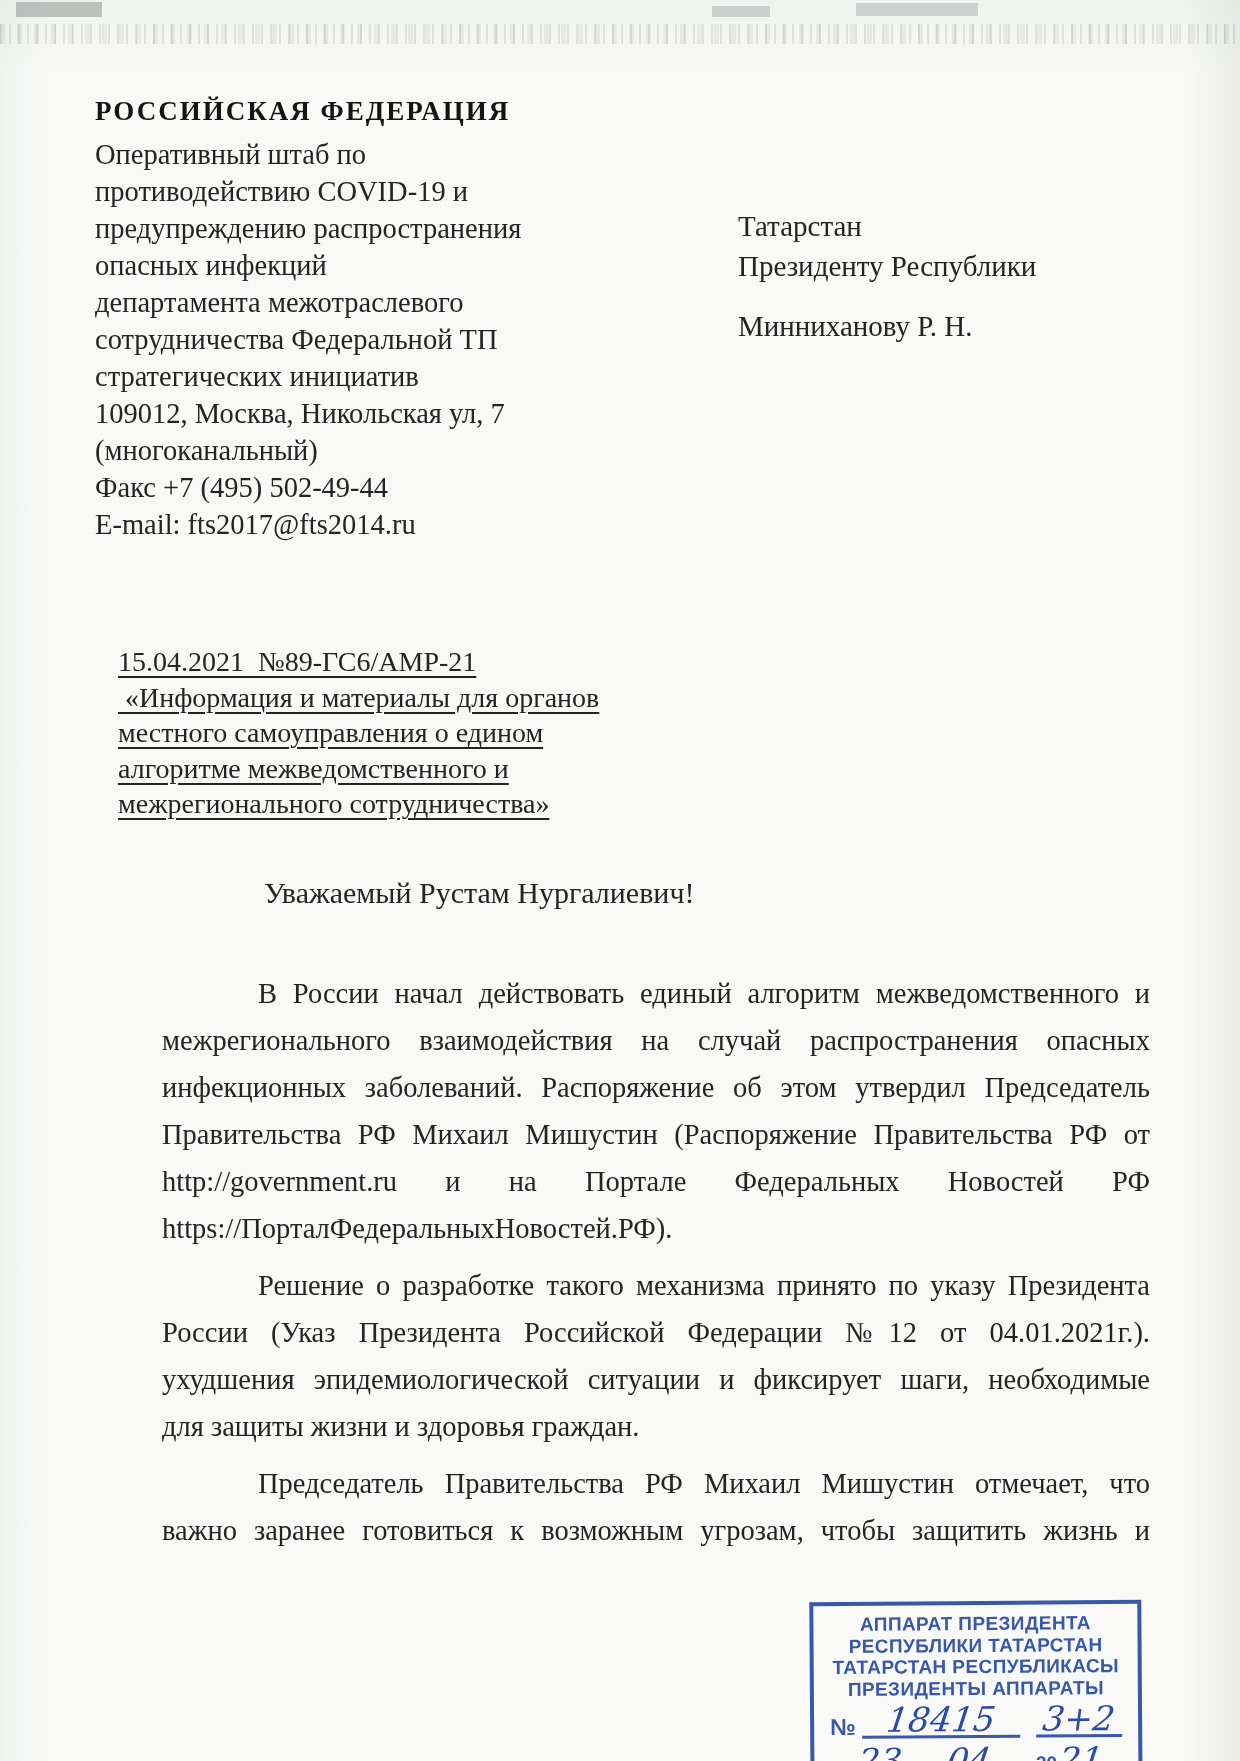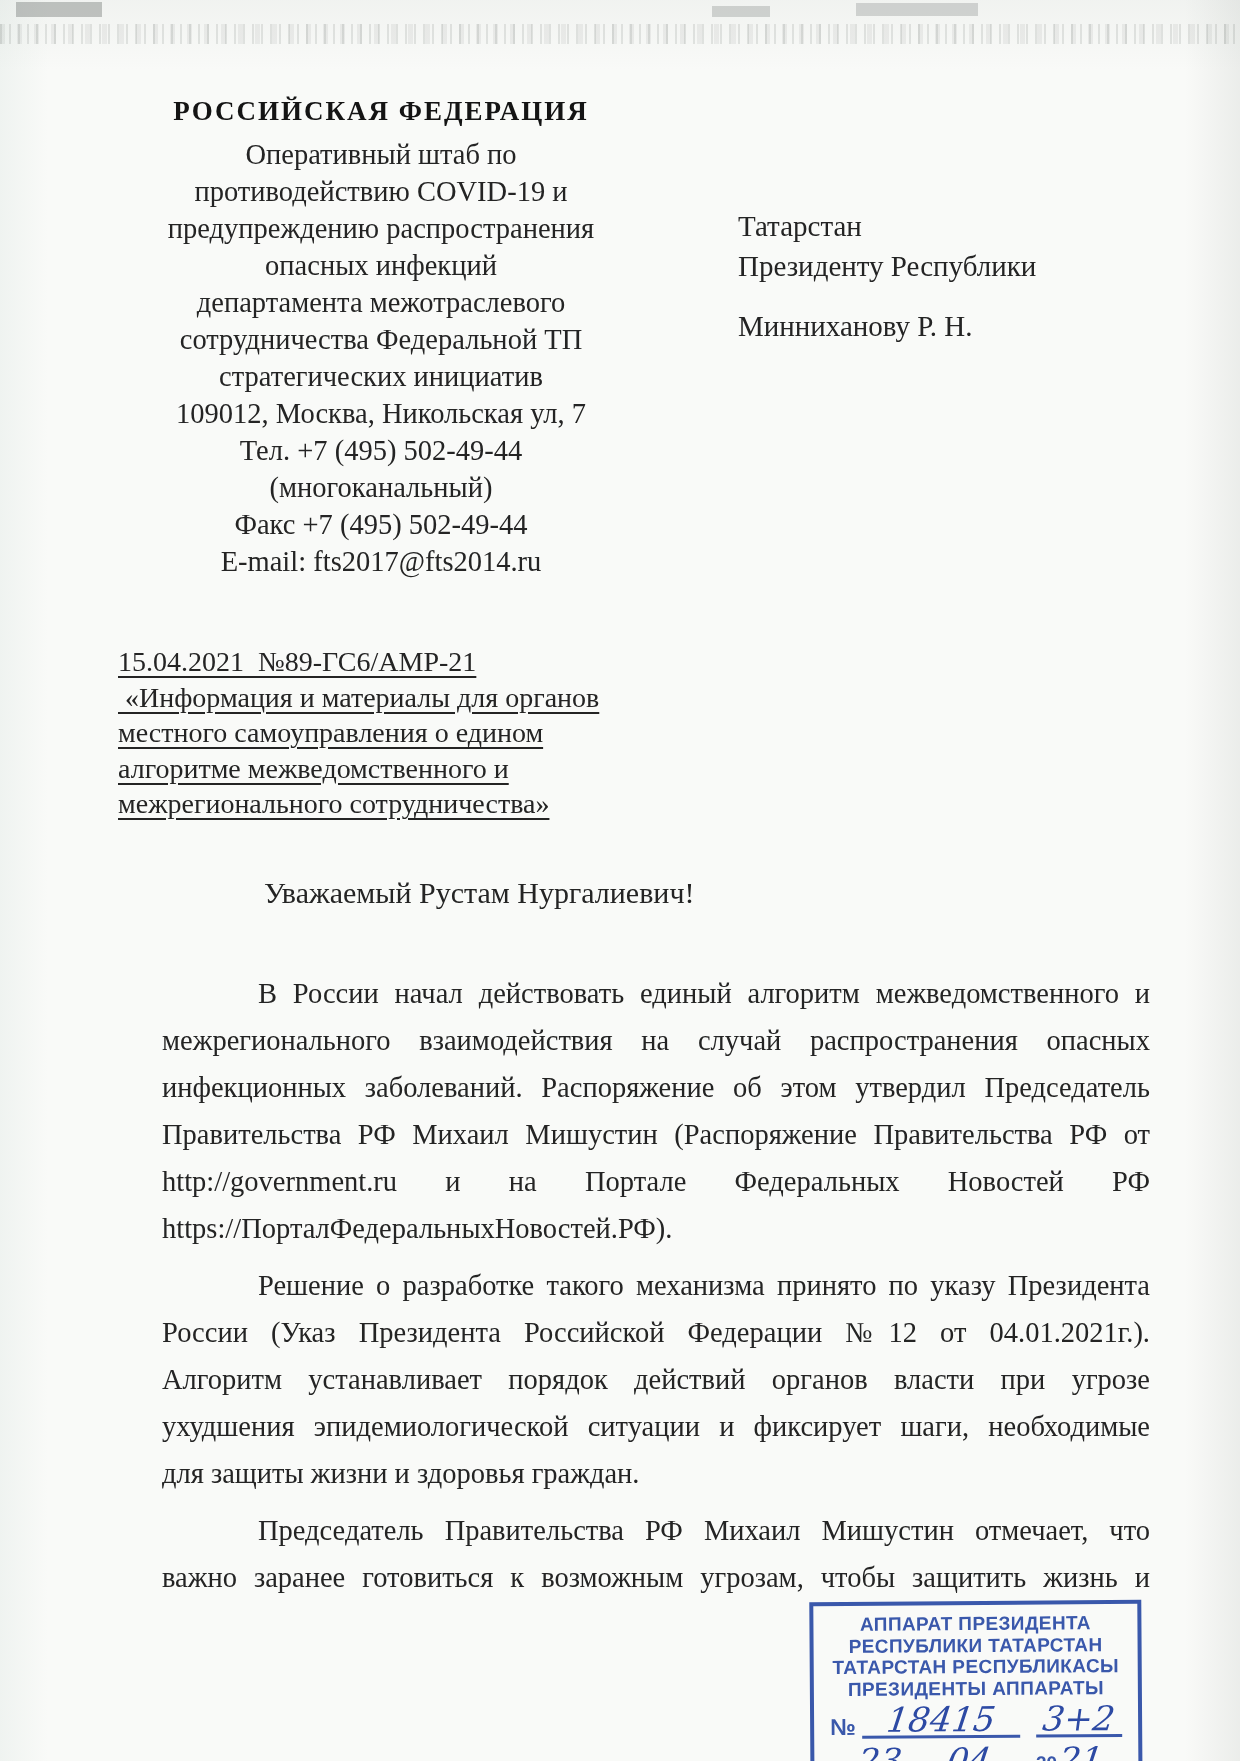--- a/index.html
+++ b/index.html
@@ -19,21 +19,21 @@
   .noise-band {
     position:absolute; top:24px; left:0; width:1240px; height:20px; opacity:.75;
     background:
       repeating-linear-gradient(90deg, rgba(95,102,98,0.20) 0 2px, rgba(95,102,98,0) 2px 9px),
       repeating-linear-gradient(90deg, rgba(70,75,72,0.10) 0 5px, rgba(70,75,72,0) 5px 17px);
   }
   .smudge-a { position:absolute; left:16px;  top:2px; width:86px;  height:15px; background:rgba(110,116,112,0.40); }
   .smudge-b { position:absolute; left:712px; top:6px; width:58px;  height:11px; background:rgba(120,126,122,0.30); }
   .smudge-c { position:absolute; left:856px; top:3px; width:122px; height:13px; background:rgba(115,120,117,0.28); }
 
-  .letterhead { position:absolute; left:95px; top:96px; width:572px; text-align:center; }
+  .letterhead { position:absolute; left:95px; top:96px; width:572px; }
   .country    { font-size:27px; font-weight:bold; letter-spacing:2px; color:#141414; margin-bottom:9px; }
   .lh-line    { font-size:28.5px; line-height:37px; }
 
   .recipient  { position:absolute; left:738px; top:206px; width:430px; }
   .rc-line    { font-size:29px; line-height:40px; }
   .rc-name    { font-size:29px; margin-top:24px; }
 
   .reference  { position:absolute; left:118px; top:644px; width:620px; }
   .ref-line   {
     font-size:28px; line-height:35.5px; white-space:pre-wrap;
@@ -84,21 +84,20 @@
         <div class="lh-line">Оперативный штаб по</div>
         <div class="lh-line">противодействию COVID-19 и</div>
         <div class="lh-line">предупреждению распространения</div>
         <div class="lh-line">опасных инфекций</div>
         <div class="lh-line">департамента межотраслевого</div>
         <div class="lh-line">сотрудничества Федеральной ТП</div>
         <div class="lh-line">стратегических инициатив</div>
       </div>
     <div>
         <div class="lh-line">109012, Москва, Никольская ул, 7</div>
-        <div class="lh-line">Тел. +7 (495) 502-49-44</div>
         <div class="lh-line">(многоканальный)</div>
         <div class="lh-line">Факс +7 (495) 502-49-44</div>
         <div class="lh-line">E-mail: fts2017@fts2014.ru</div>
       </div>
   </div>
 
   <div class="recipient">
     <div>
         <div class="rc-line">Татарстан</div>
         <div class="rc-line">Президенту Республики</div>
@@ -121,21 +120,20 @@
         <div class="body-line indent jfull">В России начал действовать единый алгоритм межведомственного и</div>
         <div class="body-line jfull">межрегионального взаимодействия на случай распространения опасных</div>
         <div class="body-line jfull">инфекционных заболеваний. Распоряжение об этом утвердил Председатель</div>
         <div class="body-line jfull">Правительства РФ Михаил Мишустин (Распоряжение Правительства РФ от</div>
         <div class="body-line jfull">http://government.ru и на Портале Федеральных Новостей РФ</div>
         <div class="body-line">https://ПорталФедеральныхНовостей.РФ).</div>
       </div>
       <div class="paragraph">
         <div class="body-line indent jfull">Решение о разработке такого механизма принято по указу Президента</div>
         <div class="body-line jfull">России (Указ Президента  Российской Федерации №12 от 04.01.2021г.).</div>
-        <div class="body-line jfull">Алгоритм устанавливает порядок действий органов власти при угрозе</div>
         <div class="body-line jfull">ухудшения эпидемиологической ситуации и фиксирует шаги, необходимые</div>
         <div class="body-line">для защиты жизни и здоровья граждан.</div>
       </div>
       <div class="paragraph">
         <div class="body-line indent jfull">Председатель Правительства РФ Михаил Мишустин отмечает, что</div>
         <div class="body-line jfull">важно заранее готовиться к возможным угрозам, чтобы защитить жизнь и</div>
       </div>
     </div>
 
   <div class="stamp">

